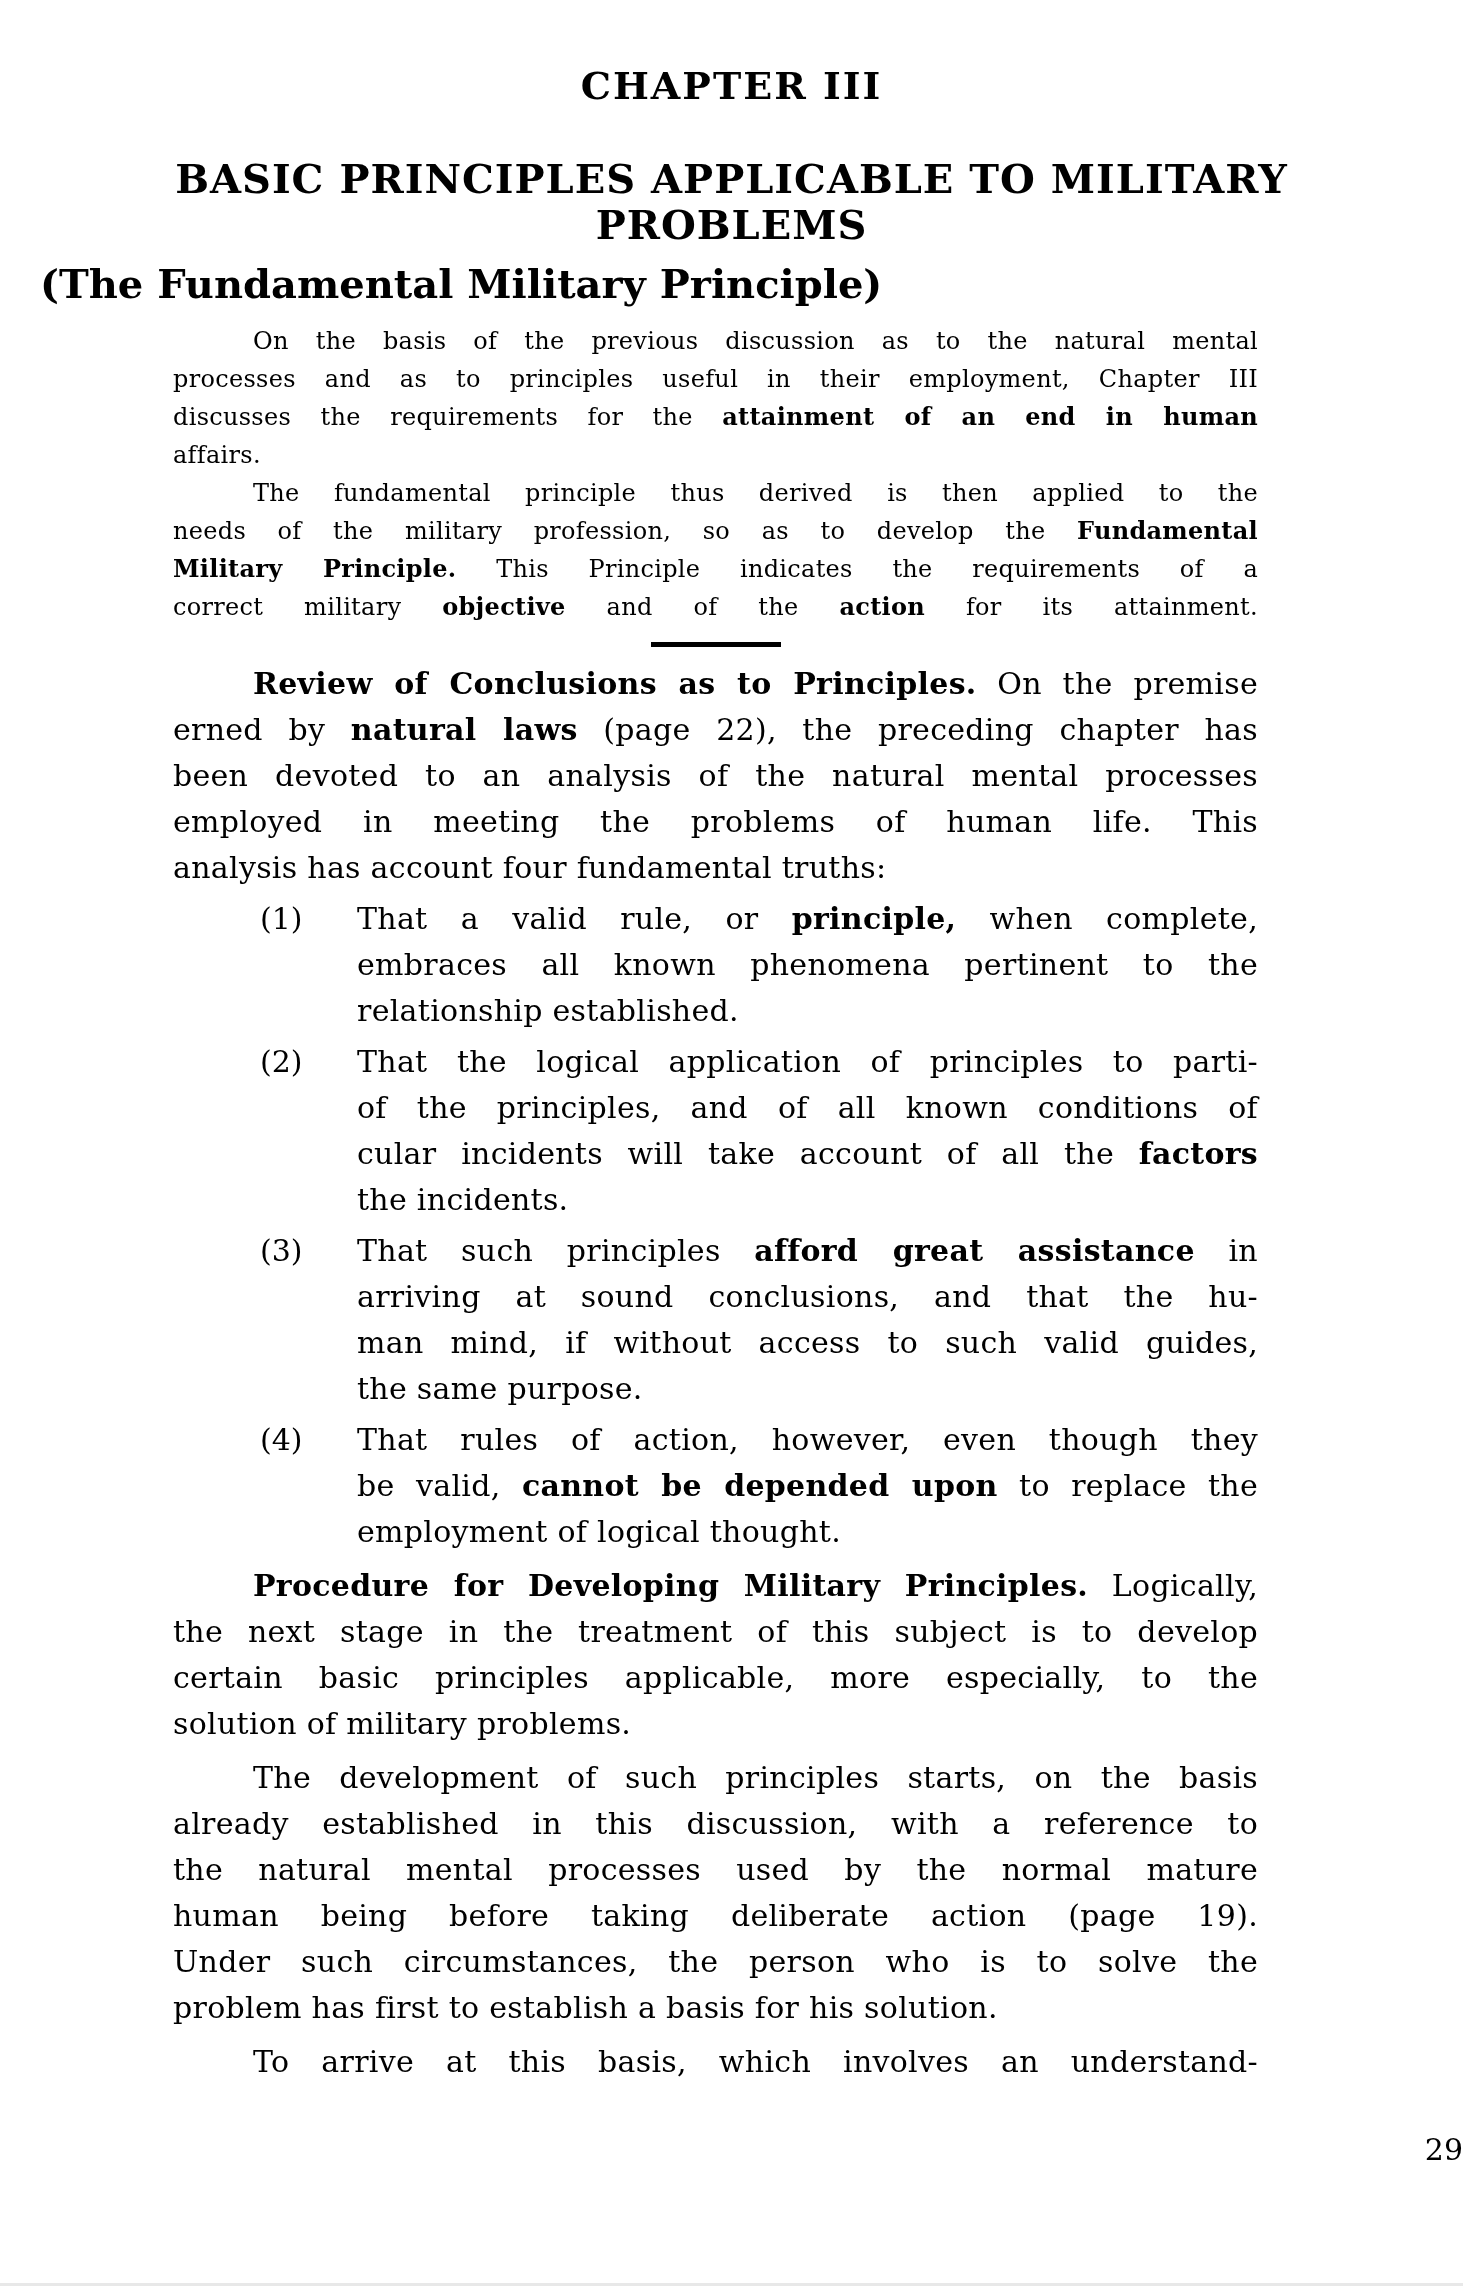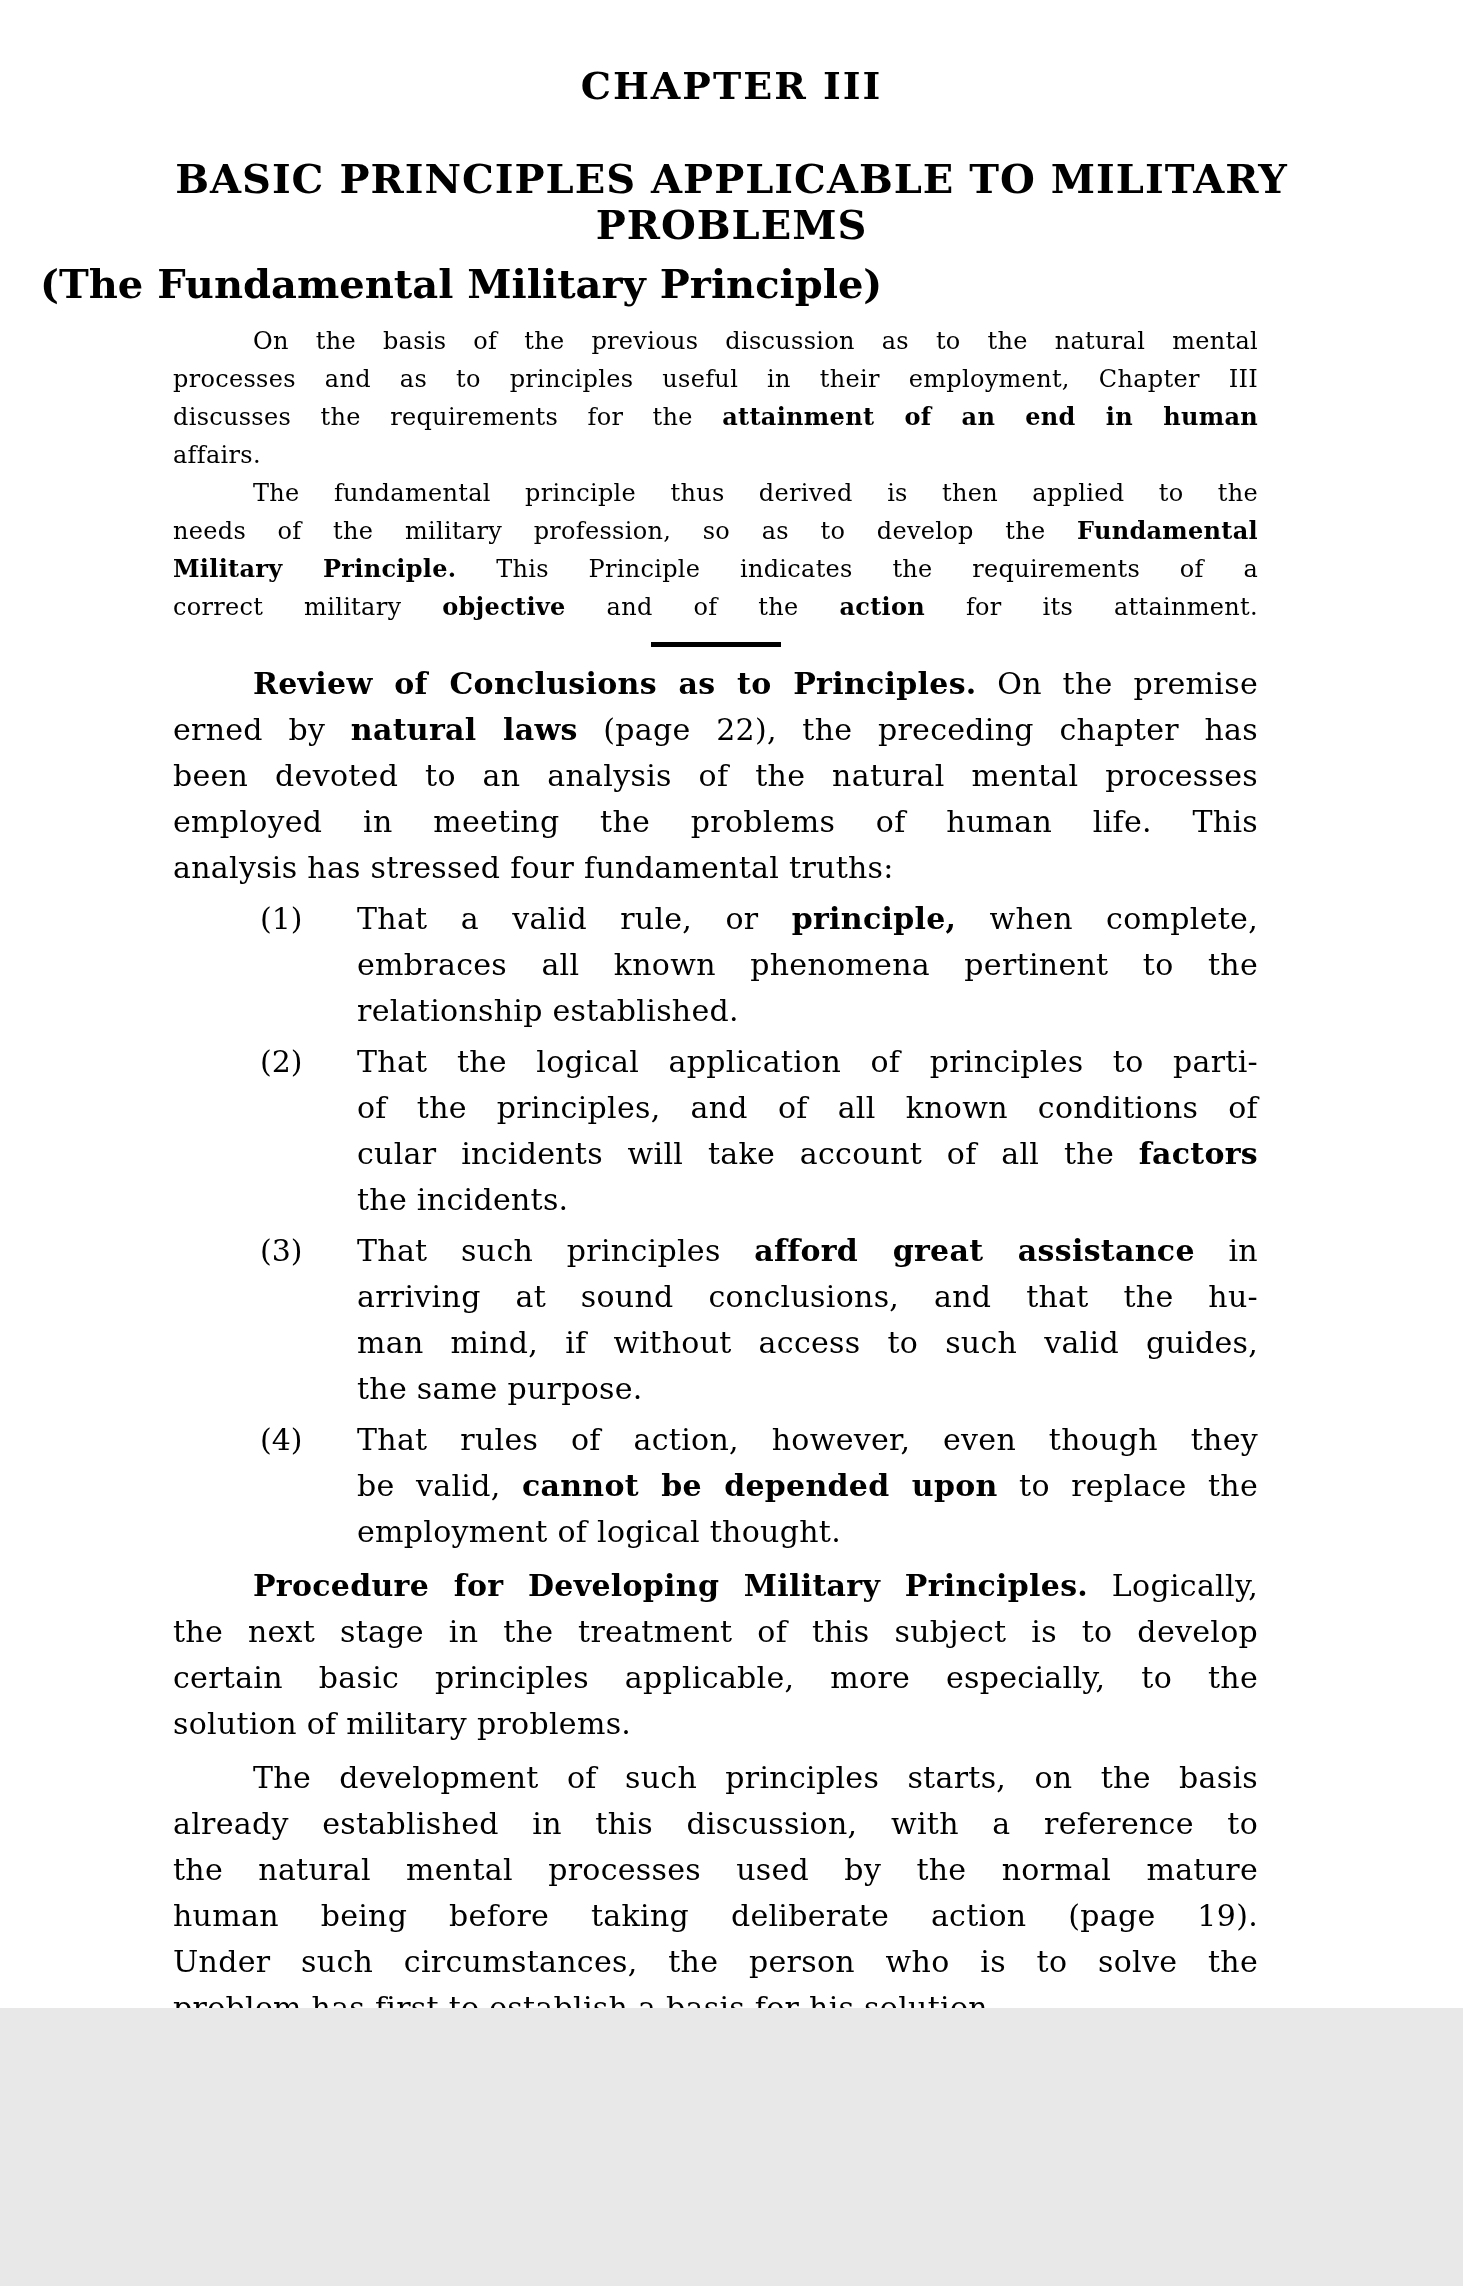--- a/index.html
+++ b/index.html
@@ -1,19 +1,19 @@
 <!DOCTYPE html>
 <html><head>
 <meta charset="utf-8">
 <style>
   html, body { margin: 0; padding: 0; background: #e8e8e8; }
   .page {
     position: relative;
     width: 1463px;
-    height: 2008px;
+    height: 2283px;
     background: #ffffff;
     color: #000000;
     font-family: "DejaVu Serif", "Liberation Serif", serif;
     overflow: hidden;
     margin: 0 auto;
   }
   .chapter {
     margin-top: 66px;
     text-align: center;
     font-size: 38px;
@@ -96,21 +96,21 @@
         <div class="line">needs of the military profession, so as to develop the <span class="bold">Fundamental</span></div>
         <div class="line"><span class="bold">Military Principle.</span> This Principle indicates the requirements of a</div>
         <div class="line">correct military <span class="bold">objective</span> and of the <span class="bold">action</span> for its attainment.</div>
       </div>
       <div class="rule"></div>
       <div class="block para first">
         <div class="line indent"><span class="bold">Review of Conclusions as to Principles.</span> On the premise</div>
         <div class="line">erned by <span class="bold">natural laws</span> (page 22), the preceding chapter has</div>
         <div class="line">been devoted to an analysis of the natural mental processes</div>
         <div class="line">employed in meeting the problems of human life. This</div>
-        <div class="line last">analysis has stressed four fundamental truths:</div>
+        <div class="line last">analysis has account four fundamental truths:</div>
       </div>
       <div class="block list-item">
         <span class="num">(1)</span>
         <div class="line">That a valid rule, or <span class="bold">principle,</span> when complete,</div>
         <div class="line">embraces all known phenomena pertinent to the</div>
         <div class="line last">relationship established.</div>
       </div>
       <div class="block list-item">
         <span class="num">(2)</span>
         <div class="line">That the logical application of principles to parti-</div>

